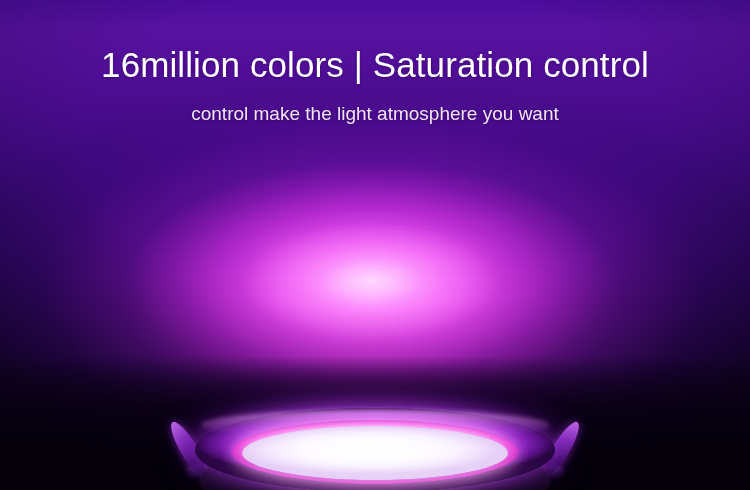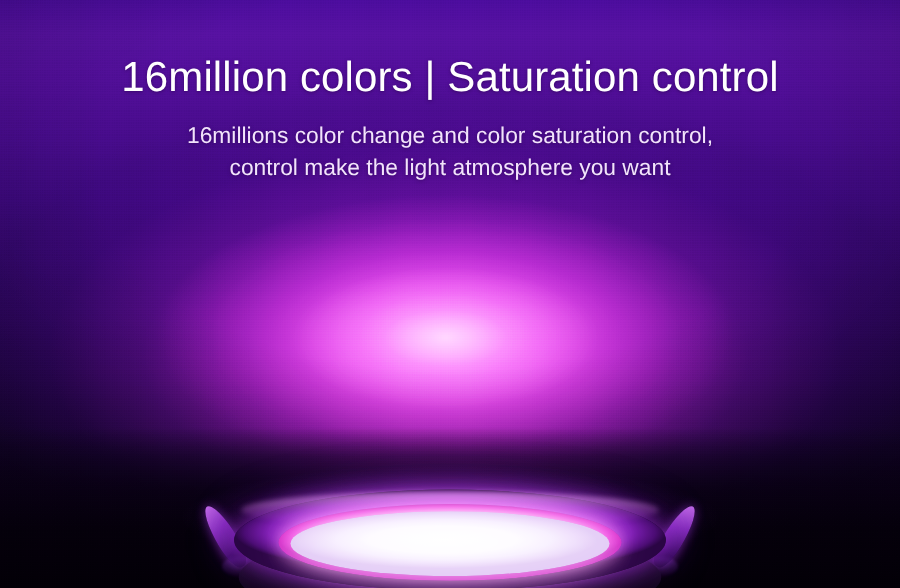--- a/index.html
+++ b/index.html
@@ -321,18 +321,17 @@
     <div class="fx-rim"></div>
     <div class="fx-face"></div>
     <div class="fx-face-bloom"></div>
   </div>
 
   <div class="layer grain"></div>
 
   <div class="text-block">
     <h1 class="headline">16million colors | Saturation control</h1>
     <p class="subhead">
-      <span>16millions color change and color saturation control,</span>
       <span>control make the light atmosphere you want</span>
     </p>
   </div>
 
 </div>
 
 </body></html>

